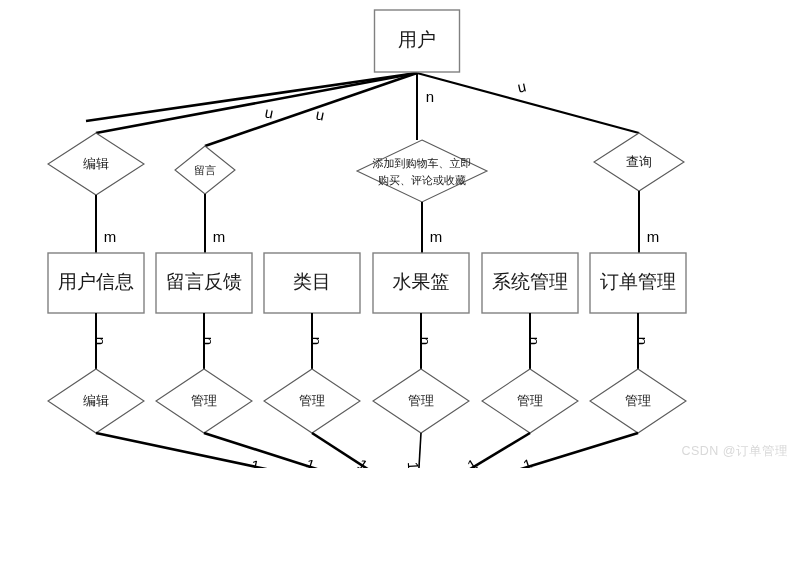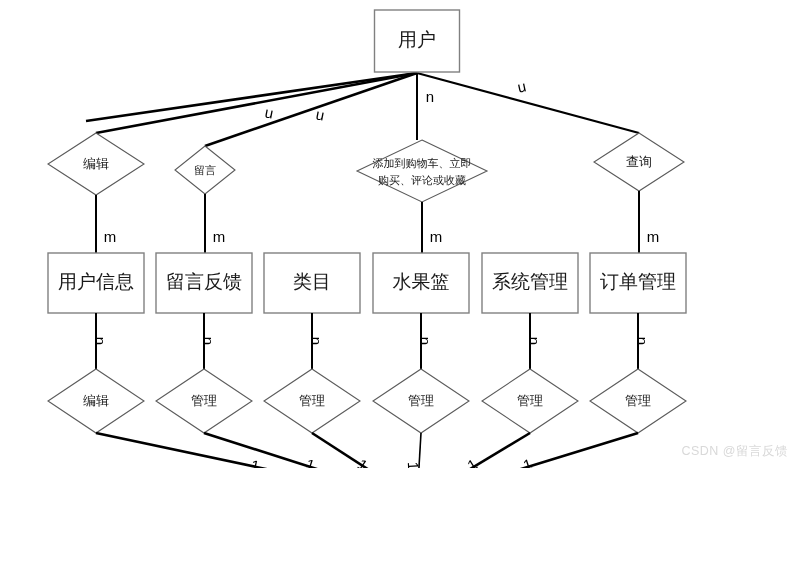--- a/index.html
+++ b/index.html
@@ -240,15 +240,15 @@
       <text class="card-label" x="528" y="466" transform="rotate(-18 528 466)">1</text>
     </g>
 
     <g>
       <rect class="ent-rect" x="373" y="501" width="88" height="55"></rect>
       <text class="ent-label" x="417" y="530">管理员</text>
     </g>
 
   </svg>
 
-  <div class="watermark">CSDN @留言反馈</div>
+  <div class="watermark">CSDN @订单管理</div>
 
 </div>
 
 </body></html>

